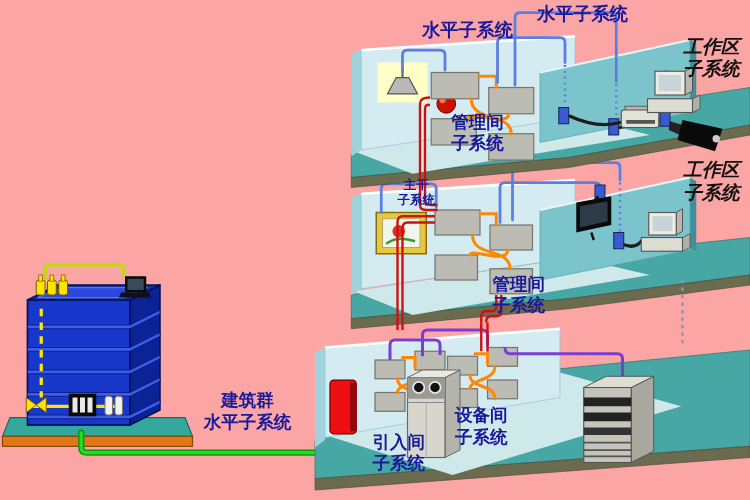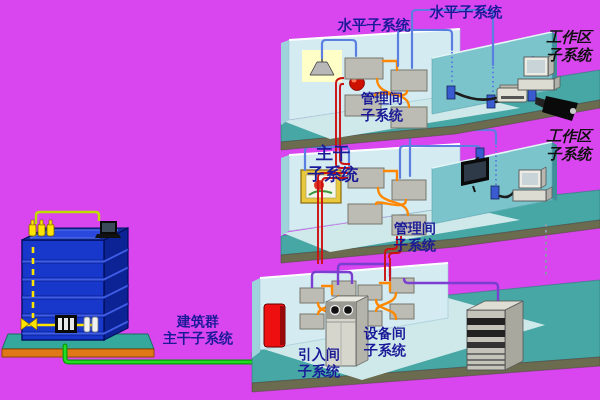--- a/index.html
+++ b/index.html
@@ -5,21 +5,21 @@
   :root{
     --slab:#46a7a4; --slab-edge:#6b6b4f; --wall:#d4ebf2; --wall-dark:#9fd3dc;
     --partition:#7cc4cb; --partition-edge:#3f8f9a; --pale-floor:#cfe8ea;
     --bld-front:#1838cc; --bld-side:#0c2396; --bld-top:#16309f; --bld-strip:#3d5ce8;
     --base-teal:#35a89e; --base-orange:#e07818;
     --cable-blue:#5b7fe0; --cable-red:#cc1111; --cable-green:#22dd22; --cable-green-dk:#0a9a0a;
     --cable-purple:#7a3fd0; --cable-orange:#ff8800; --cable-yellow:#ffe400;
     --panel:#bcbcb4; --label-blue:#1a1a99; --label-black:#101010; --redbox:#ee1010;
   }
   html,body{margin:0;padding:0;background:#fff;}
-  #stage{position:relative;width:600px;height:400px;background:#d946ef;overflow:hidden;
+  #stage{position:relative;width:600px;height:400px;background:#fca5a5;overflow:hidden;
          font-family:"DejaVu Sans","Liberation Sans",sans-serif;}
   #stage svg{position:absolute;left:0;top:0;}
   .lbl{position:absolute;font-weight:bold;text-align:center;white-space:pre-line;
        line-height:1.22;pointer-events:none;}
   .lbl.blue{color:var(--label-blue);}
   .lbl.black{color:var(--label-black);font-style:italic;}
   
   .slab{fill:var(--slab);stroke:#2f7a78;stroke-width:.6;}
   .slabEdge{fill:var(--slab-edge);stroke:#4a4a36;stroke-width:.5;}
   .wall{fill:var(--wall);stroke:#9cc4d0;stroke-width:.6;}
@@ -303,23 +303,23 @@
 </svg>
 
 <div class="lbl blue" style="left:330px;top:17px;width:88px;font-size:14.5px">水平子系统</div>
 <div class="lbl blue" style="left:420px;top:4px;width:92px;font-size:14.5px">水平子系统</div>
 <div class="lbl black" style="left:538px;top:28px;width:62px;font-size:15px">工作区
 子系统</div>
 <div class="lbl blue" style="left:344px;top:90px;width:76px;font-size:14px">管理间
 子系统</div>
 <div class="lbl black" style="left:538px;top:127px;width:62px;font-size:15px">工作区
 子系统</div>
-<div class="lbl blue" style="left:302px;top:143px;width:62px;font-size:17px">主干
+<div class="lbl blue" style="left:302px;top:143px;width:62px;font-size:10px">主干
 子系统</div>
 <div class="lbl blue" style="left:378px;top:220px;width:74px;font-size:14px">管理间
 子系统</div>
 <div class="lbl blue" style="left:150px;top:313px;width:96px;font-size:14px">建筑群
-主干子系统</div>
+水平子系统</div>
 <div class="lbl blue" style="left:288px;top:346px;width:62px;font-size:14px">引入间
 子系统</div>
 <div class="lbl blue" style="left:352px;top:325px;width:66px;font-size:14px">设备间
 子系统</div>
 </div>
 
 </body></html>

